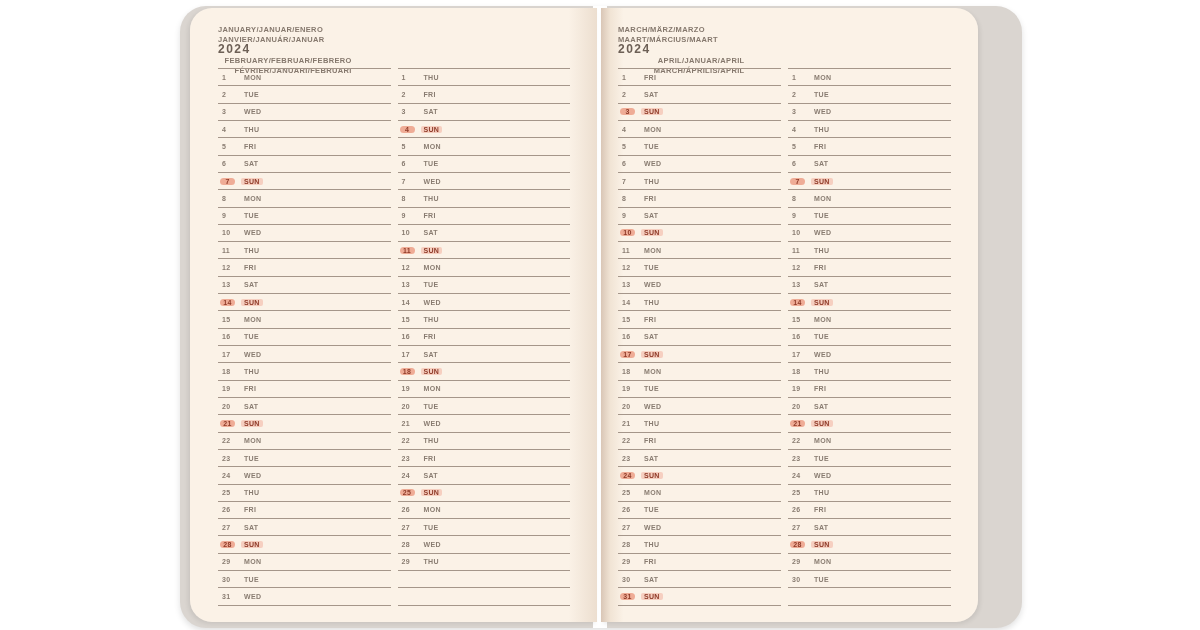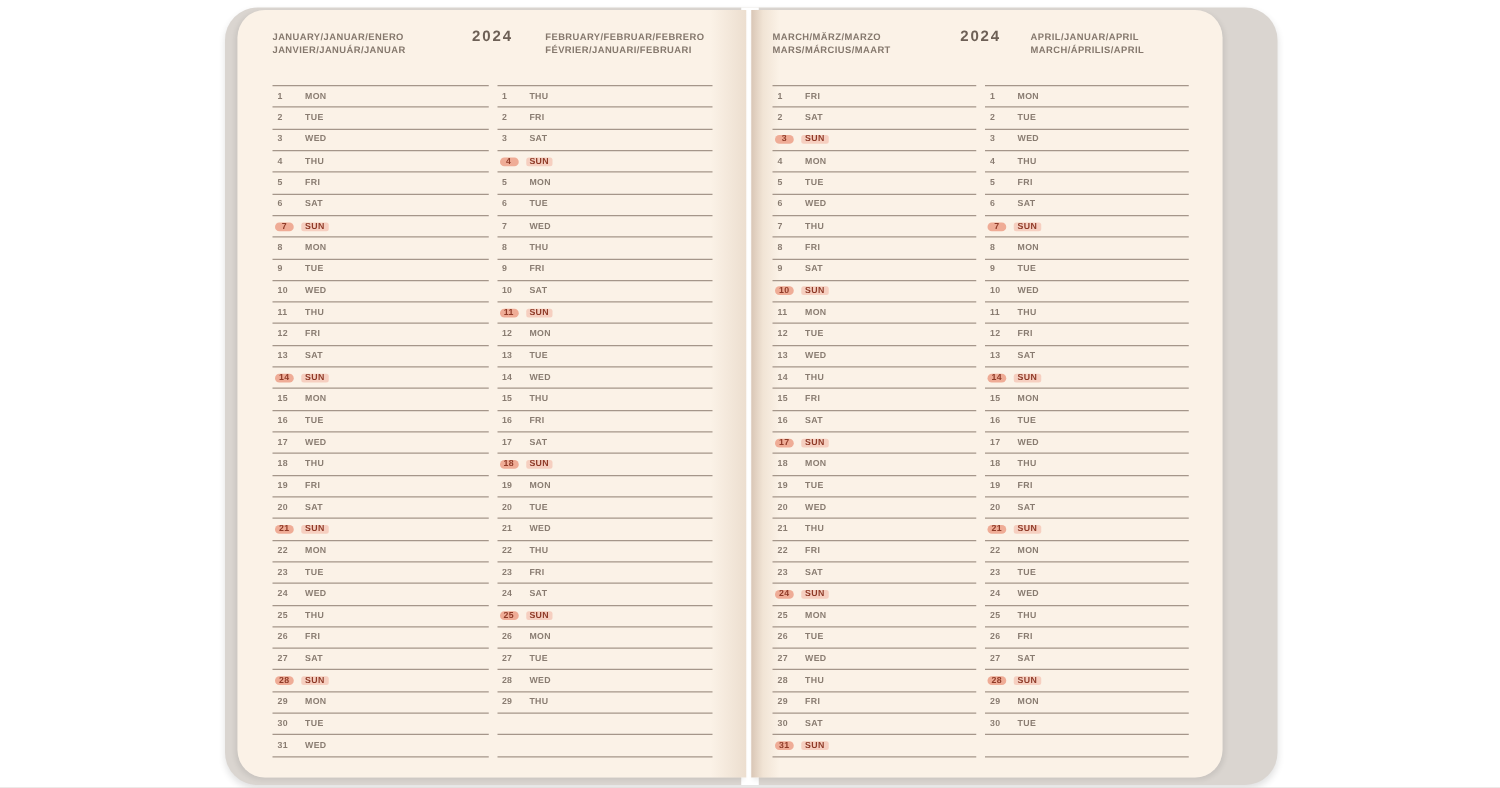--- a/index.html
+++ b/index.html
@@ -31,30 +31,31 @@
   }
   .page-right{
     left:601px;width:377px;
     border-radius:0 22px 22px 0;
     background:linear-gradient(to right,#d9c6b6 0%,#f1e4d5 2.5%,var(--page-bg,#fbf2e7) 6%,var(--page-bg,#fbf2e7) 100%);
     box-shadow:2px 2px 4px rgba(0,0,0,.08);
   }
   .page-header{
     display:flex;align-items:flex-start;
     margin-top:17px;
+    flex-direction:column;
   }
   .page-left  .page-header{padding:0 27px 0 28px;}
   .page-right .page-header{padding:0 27px 0 17px;}
   .month-title{
     width:38%;
     font-size:7.5px;line-height:10px;letter-spacing:.35px;
     font-weight:700;color:#85786d;
     white-space:nowrap;
   }
-  .month-title.right{text-align:left;}
+  .month-title.right{text-align:right;}
   .year{
     flex:1;text-align:center;
     font-size:12px;letter-spacing:1.5px;font-weight:700;color:#6d6056;
     margin-top:-3px;
   }
   .columns{
     position:absolute;top:60px;left:0;right:0;
     display:flex;gap:7px;
   }
   .page-left  .columns{padding:0 27px 0 28px;}
@@ -355,21 +356,21 @@
           <div class="day-row"></div>
           <div class="day-row"></div>
         </div>
     </div>
   </div>
 
   <div class="page page-right">
     <div class="page-header">
       <div class="month-title">
         <div>MARCH/MÄRZ/MARZO</div>
-        <div>MARS/MÁRCIUS/MAART</div>
+        <div>MAART/MÁRCIUS/MAART</div>
       </div>
       <div class="year">2024</div>
       <div class="month-title right">
         <div>APRIL/JANUAR/APRIL</div>
         <div>MARCH/ÁPRILIS/APRIL</div>
       </div>
     </div>
     <div class="columns">
       <div class="day-column">
           <div class="day-row">

